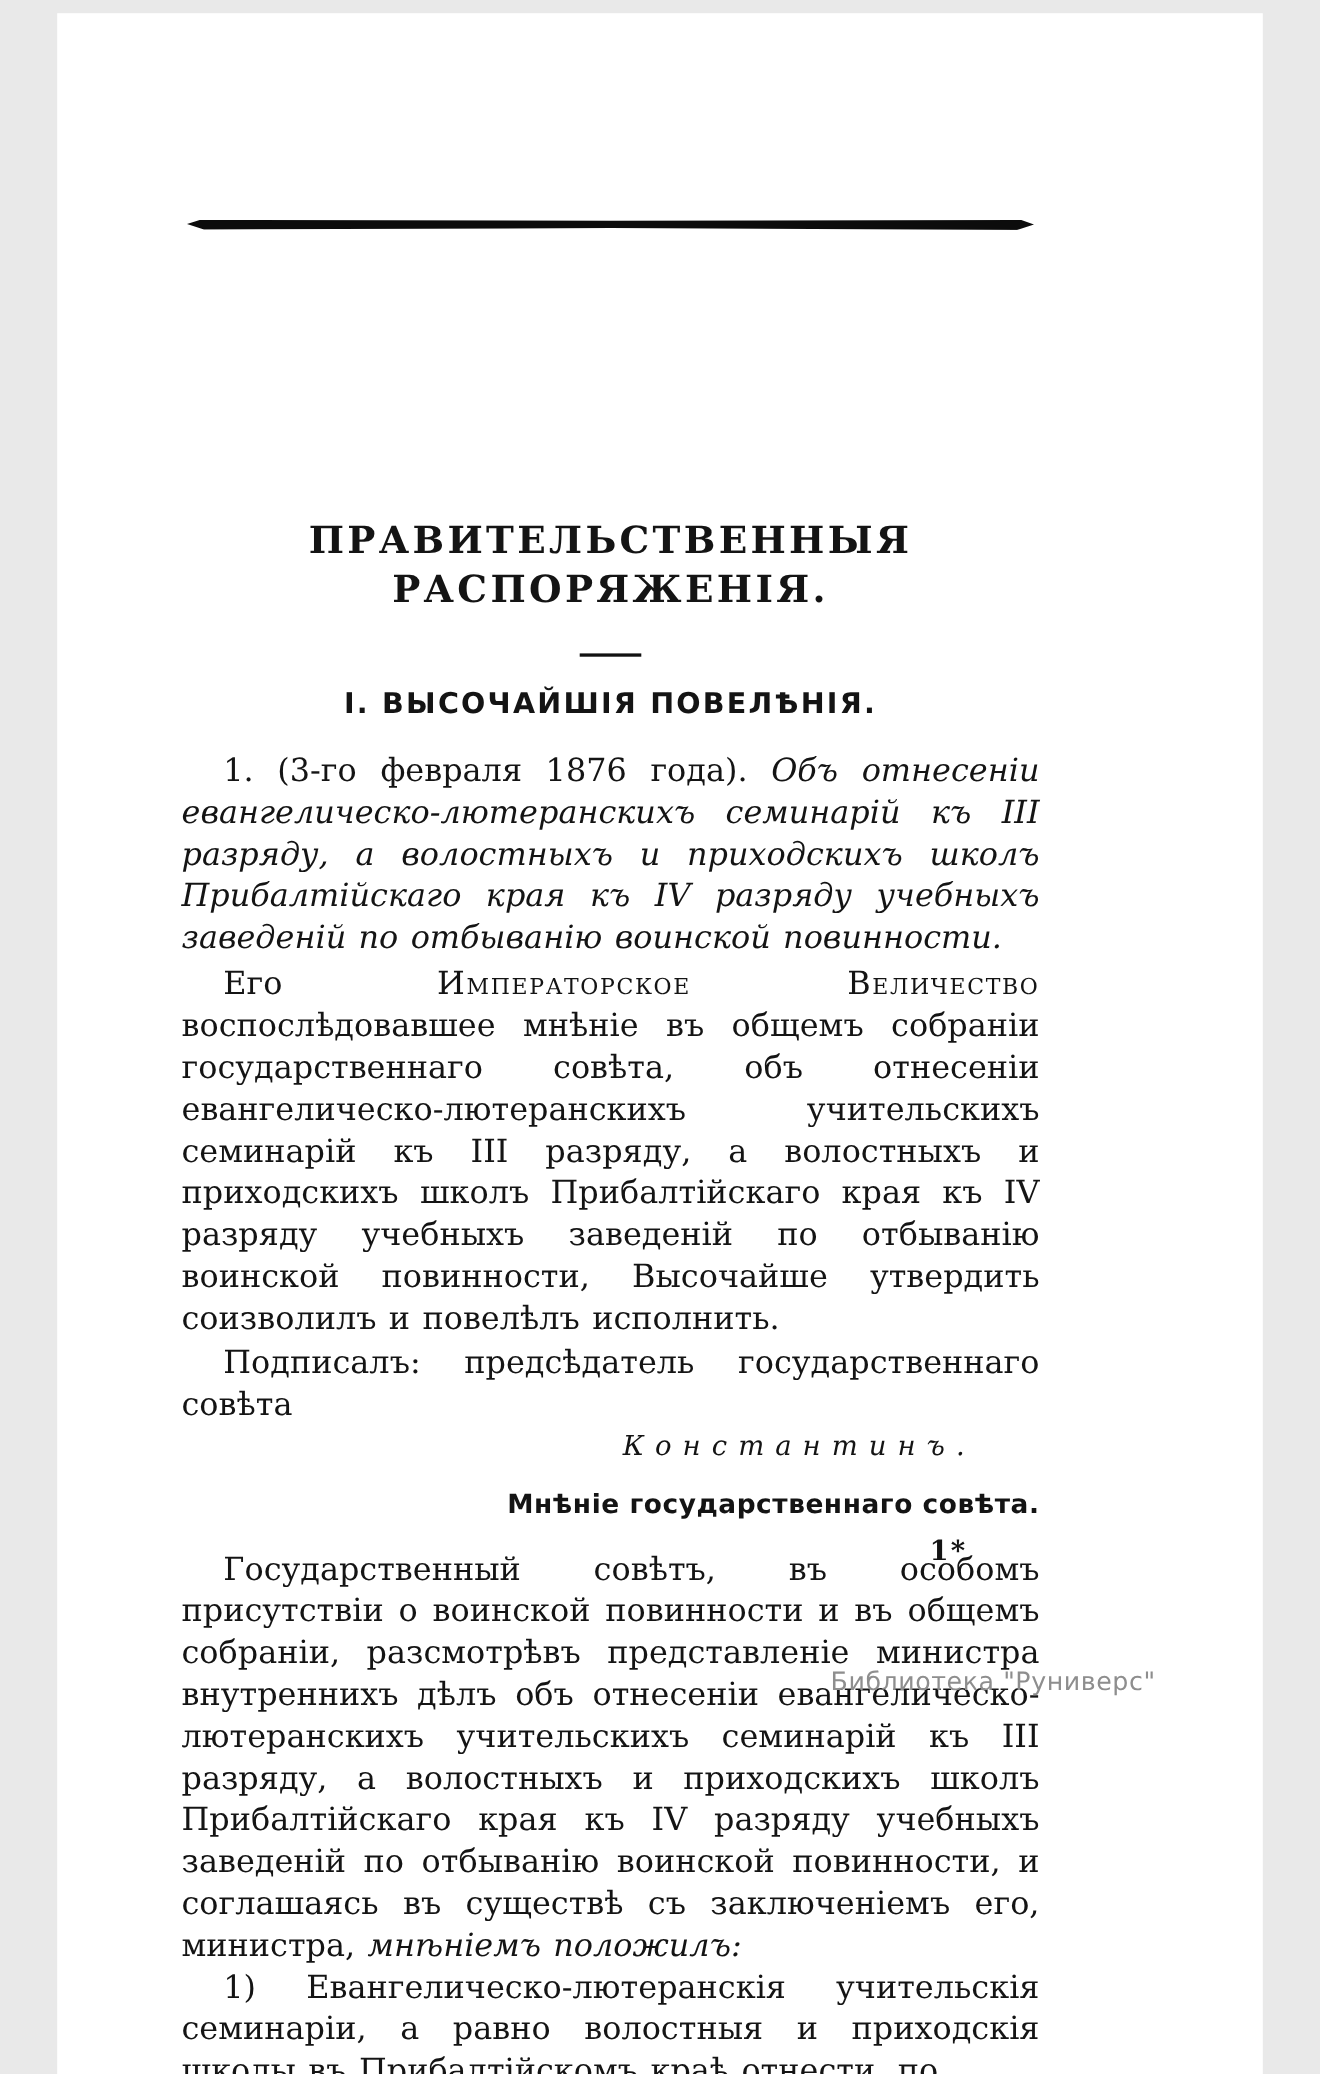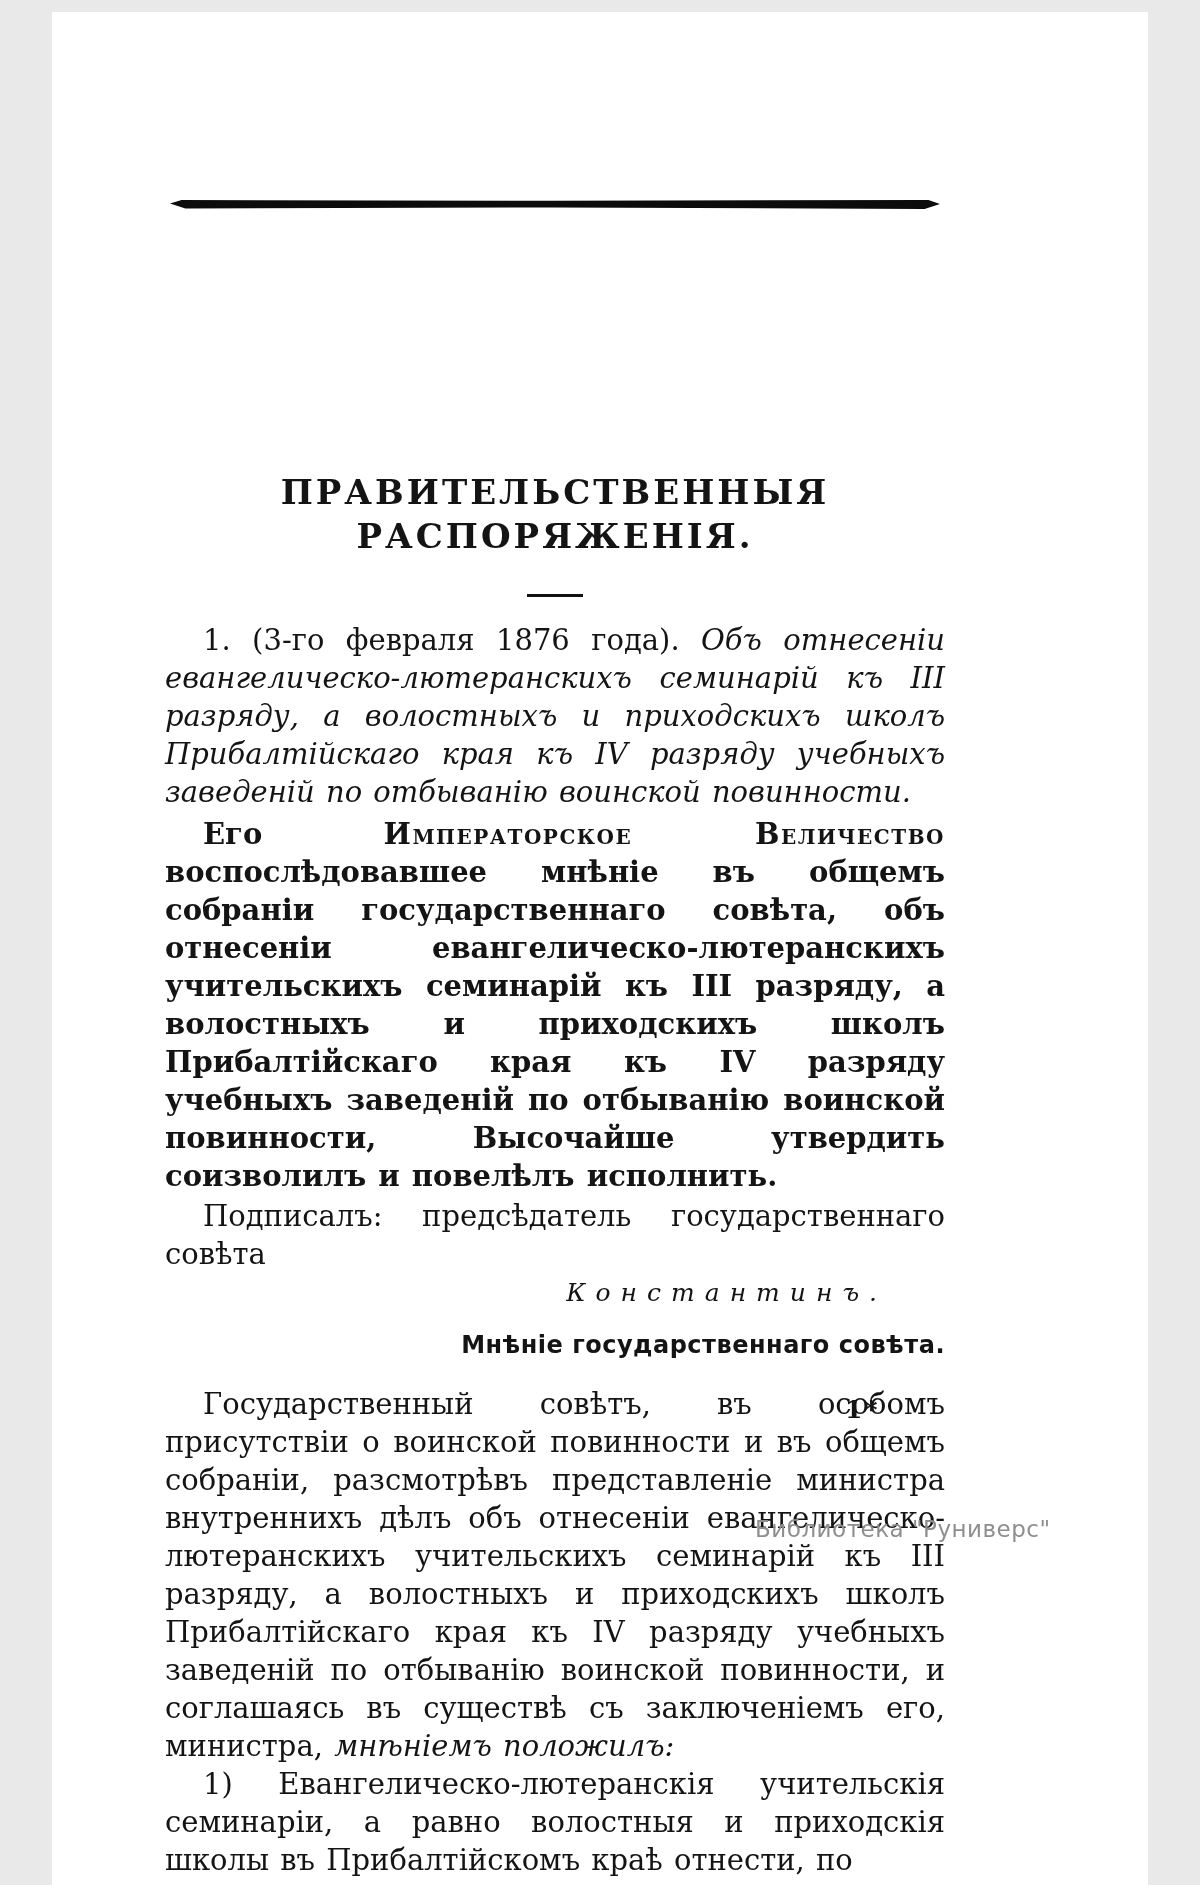--- a/index.html
+++ b/index.html
@@ -54,21 +54,21 @@
     line-height: 34px;
   }
   p.body {
     font-size: 29px;
     line-height: 38px;
     text-align: justify;
     word-spacing: 2px;
   }
   p.indent { text-indent: 38px; }
   .m1 { margin-top: 24px; }
-  .m2 { margin-top: 4px; font-weight: bold; }
+  .m2 { margin-top: 4px; }
   .italic { font-style: italic; }
   .smallcaps { font-variant: small-caps; letter-spacing: 1.5px; }
   .signature-line {
     margin-top: 2px;
     text-align: left;
   }
   .signature-name {
     margin-top: 0;
     font-size: 25px;
     line-height: 40px;
@@ -110,20 +110,21 @@
 <div class="page">
 
   <div class="top-rule"></div>
 
   <div class="textblock">
 
     <h1 class="doc-title">ПРАВИТЕЛЬСТВЕННЫЯ РАСПОРЯЖЕНІЯ.</h1>
 
     <div class="title-divider"></div>
 
+    <h2 class="section-heading">І. ВЫСОЧАЙШІЯ ПОВЕЛѢНІЯ.</h2>
 
     <p class="body indent m1"><span>1. (3-го февраля 1876 года). </span><span class="italic">Объ отнесеніи евангелическо-лютеранскихъ семинарій къ III разряду, а волостныхъ и приходскихъ школъ Прибалтійскаго края къ IV разряду учебныхъ заведеній по отбыванію воинской повинности.</span></p>
 
     <p class="body indent m2"><span>Его </span><span class="smallcaps">Императорское Величество</span><span> воспослѣдовавшее мнѣніе въ общемъ собраніи государственнаго совѣта, объ отнесеніи евангелическо-лютеранскихъ учительскихъ семинарій къ III разряду, а волостныхъ и приходскихъ школъ Прибалтійскаго края къ IV разряду учебныхъ заведеній по отбыванію воинской повинности, Высочайше утвердить соизволилъ и повелѣлъ исполнить.</span></p>
 
     <p class="body indent signature-line"><span>Подписалъ: предсѣдатель государственнаго совѣта</span></p>
 
     <div class="signature-name">Константинъ.</div>
 
     <h3 class="subheading">Мнѣніе государственнаго совѣта.</h3>

